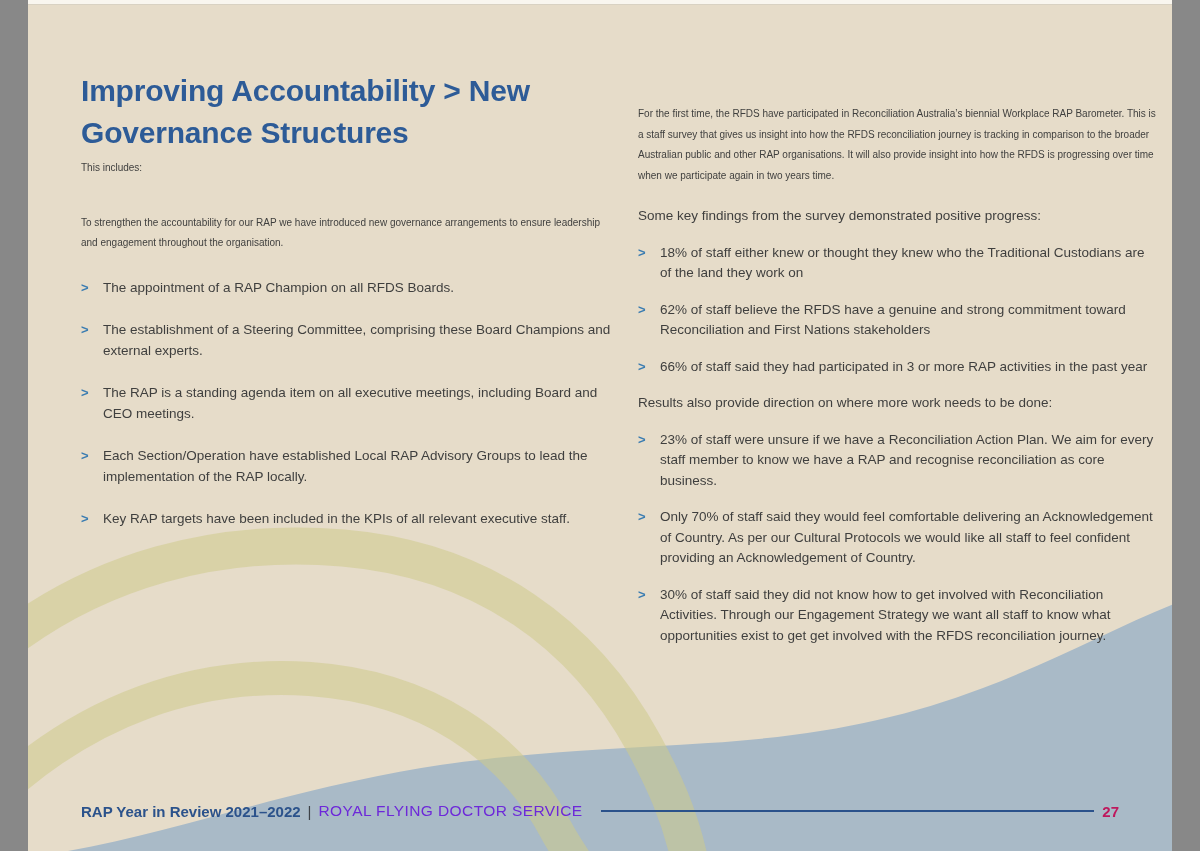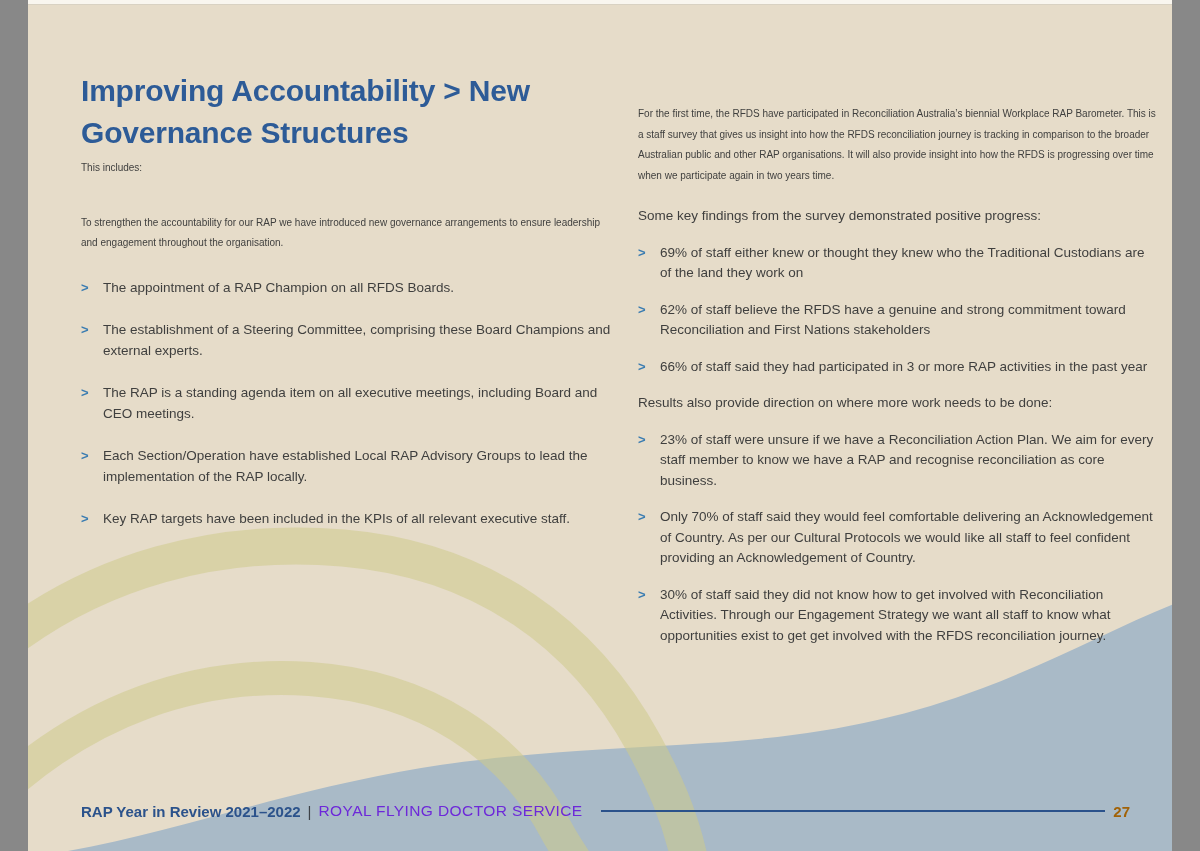--- a/index.html
+++ b/index.html
@@ -75,21 +75,21 @@
   ul.bullet-list .marker {
     flex: none;
     width: 22px;
     color: #3a7cb1;
     font-weight: 700;
     font-size: 13px;
   }
   .footer {
     position: absolute;
     left: 53px;
-    right: 42px;
+    right: 53px;
     bottom: 31px;
     display: flex;
     align-items: center;
     z-index: 2;
     font-size: 15px;
   }
   .footer .f-bold {
     font-weight: 700;
     color: #2b528b;
     white-space: nowrap;
@@ -106,21 +106,21 @@
     font-size: 15.5px;
   }
   .footer .f-rule {
     flex: 1;
     height: 2px;
     background: #2b528b;
     margin: 0 8px 0 18px;
   }
   .footer .f-num {
     font-weight: 700;
-    color: #a16207;
+    color: #be185d;
   }
 </style>
 </head>
 <body>
 
 <div class="page">
 
   <div class="top-strip"></div>
 
   <svg class="bg-decor" viewBox="0 0 1200 851" preserveAspectRatio="none" aria-hidden="true">
@@ -167,21 +167,21 @@
       </li>
     </ul>
   </div>
 
   <div class="col col-right">
     <p class="body-text intro">For the first time, the RFDS have participated in Reconciliation Australia’s biennial Workplace RAP Barometer. This is a staff survey that gives us insight into how the RFDS reconciliation journey is tracking in comparison to the broader Australian public and other RAP organisations. It will also provide insight into how the RFDS is progressing over time when we participate again in two years time.</p>
     <p class="section-label findings-label">Some key findings from the survey demonstrated positive progress:</p>
     <ul class="bullet-list">
       <li>
         <span class="marker">&gt;</span>
-        <span>69% of staff either knew or thought they knew who the Traditional Custodians are of the land they work on</span>
+        <span>18% of staff either knew or thought they knew who the Traditional Custodians are of the land they work on</span>
       </li>
       <li>
         <span class="marker">&gt;</span>
         <span>62% of staff believe the RFDS have a genuine and strong commitment toward Reconciliation and First Nations stakeholders</span>
       </li>
       <li>
         <span class="marker">&gt;</span>
         <span>66% of staff said they had participated in 3 or more RAP activities in the past year</span>
       </li>
     </ul>

